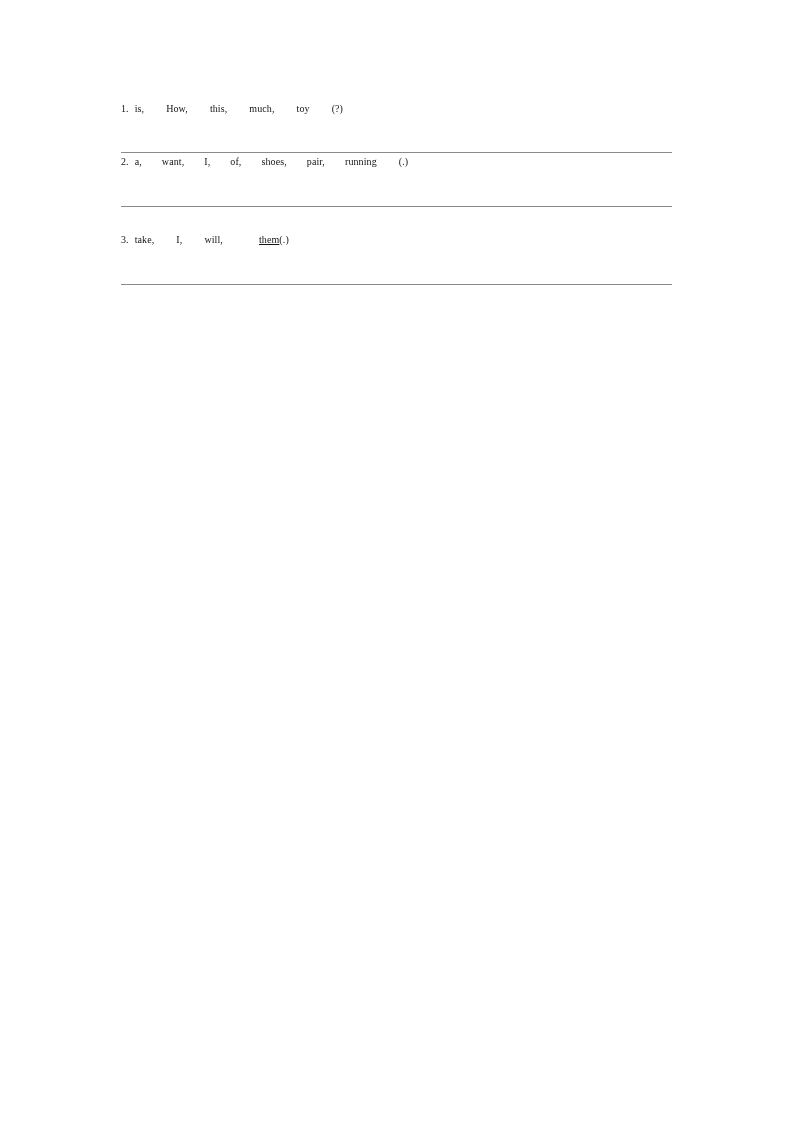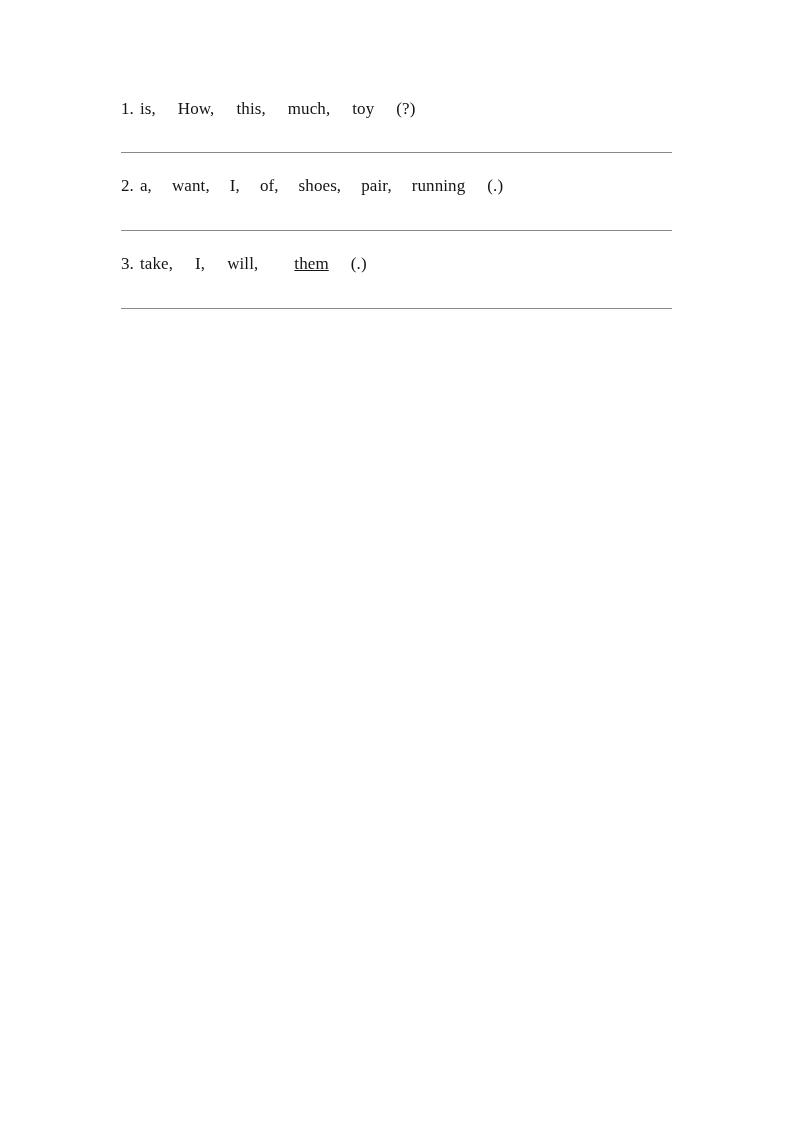--- a/index.html
+++ b/index.html
@@ -28,21 +28,21 @@
   }
 
   .item {
     position: relative;
     width: 100%;
   }
 
   .item-line {
     display: block;
     white-space: nowrap;
-    font-size: 17px;
+    font-size: 10px;
     line-height: 17px;
     color: #141414;
     height: 17px;
     letter-spacing: 0.1px;
   }
 
   
   .item-number {
     display: inline;
   }
@@ -59,21 +59,21 @@
     height: 0;
     border: 0;
     border-top: 1.5px solid #8a8a8a;
     margin: 0;
     padding: 0;
   }
 
   
   .item-1 .item-line { margin-bottom: 0; }
   .item-1 .answer-rule { margin-top: 35px; }
-  .item-2 .item-line { margin-top: 24px; }
+  .item-2 .item-line { }
   .item-2 .answer-rule { margin-top: 36px; }
   .item-3 .item-line { margin-top: 24px; }
   .item-3 .answer-rule { margin-top: 36px; }
 </style>
 </head>
 <body>
 
 <div class="page" style="background: rgb(255, 255, 255);">
 
   <div class="exercise">
@@ -87,19 +87,19 @@
 
     <div class="item item-2">
       <div class="item-line" style="color: rgb(20, 20, 20);">
         <span class="tok item-number" style="margin-right: 6px;">2.</span><span class="tok" style="margin-right: 20px;">a,</span><span class="tok" style="margin-right: 20px;">want,</span><span class="tok" style="margin-right: 20px;">I,</span><span class="tok" style="margin-right: 20px;">of,</span><span class="tok" style="margin-right: 20px;">shoes,</span><span class="tok" style="margin-right: 20px;">pair,</span><span class="tok" style="margin-right: 22px;">running</span><span class="tok">(.)</span>
       </div>
       <hr class="answer-rule" style="border-top-color: rgb(138, 138, 138);">
     </div>
 
     <div class="item item-3">
       <div class="item-line" style="color: rgb(20, 20, 20);">
-        <span class="tok item-number" style="margin-right: 6px;">3.</span><span class="tok" style="margin-right: 22px;">take,</span><span class="tok" style="margin-right: 22px;">I,</span><span class="tok" style="margin-right: 36px;">will,</span><span class="tok" style="margin-right: 22px; text-decoration: underline;">them</span><span class="tok">(.)</span>
+        <span class="tok item-number" style="margin-right: 6px;">3.</span><span class="tok" style="margin-right: 22px;">take,</span><span class="tok" style="margin-right: 22px;">I,</span><span class="tok" style="margin-right: 36px;">will,</span><span class="tok" style=" text-decoration: underline;">them</span><span class="tok">(.)</span>
       </div>
       <hr class="answer-rule" style="border-top-color: rgb(138, 138, 138);">
     </div>
 
   </div>
 </div>
 
 </body></html>

